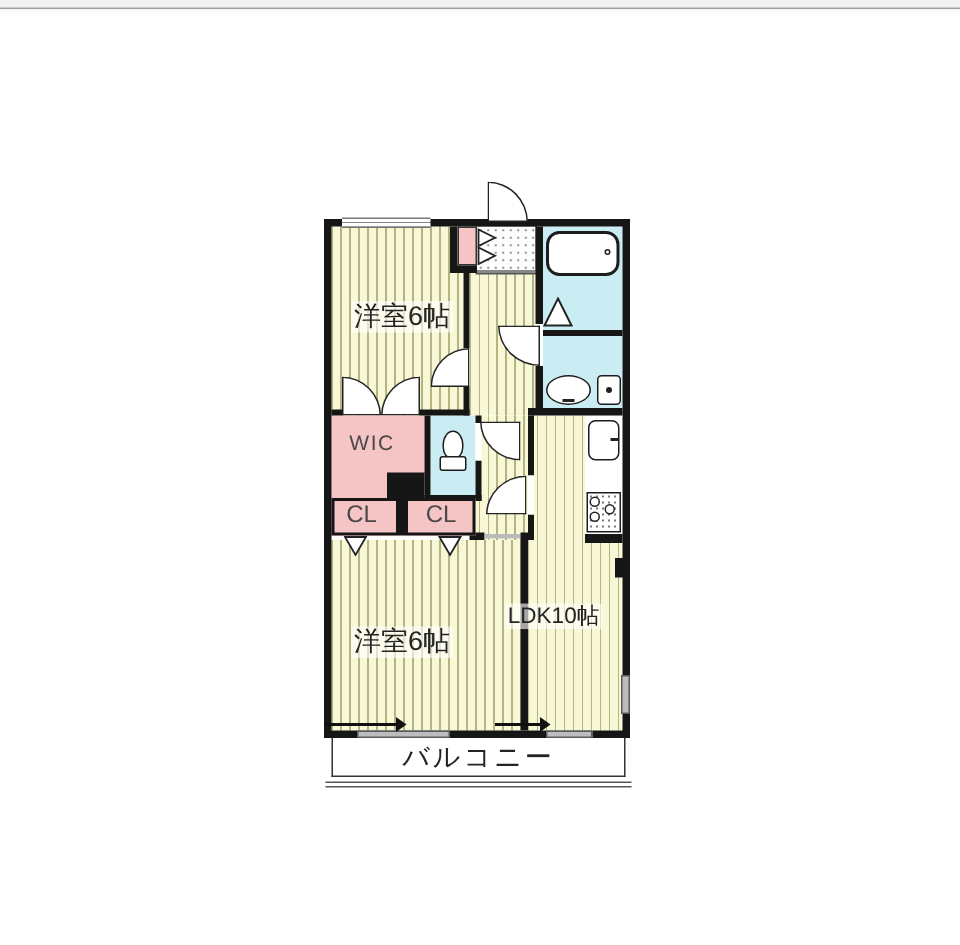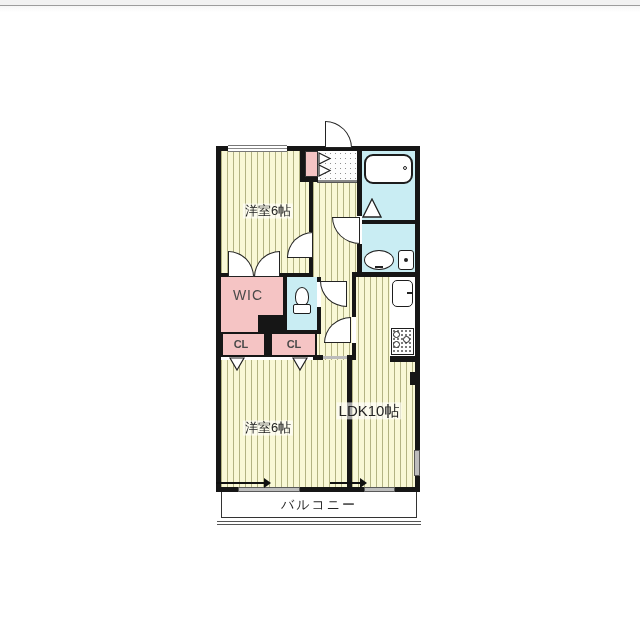--- a/index.html
+++ b/index.html
@@ -11,23 +11,23 @@
        font-family:"Liberation Sans","DejaVu Sans",sans-serif; overflow:hidden;}
   .abs{position:absolute;}
   .striped{background:repeating-linear-gradient(90deg, var(--stripe) 0 1px, transparent 1px 6px), var(--floor);}
   .wall{background:var(--wall);}
   .pinkfill{background:var(--pink);}
   .cyanfill{background:var(--cyan);}
   .whitefill{background:#ffffff;}
   .sector{background:#fff; border:1.5px solid #232323;}
   .room-label{position:absolute; transform:translate(-50%,-50%); color:#242424;
       background:rgba(255,255,255,0.62); padding:0 2px; white-space:nowrap; line-height:1.15;}
-  .lbl-13{font-size:13px;}
+  .lbl-13{font-size:18px;}
   .lbl-15{font-size:15px;}
-  .lbl-11{font-size:11px; color:#4a4a4a;font-weight:bold;}
+  .lbl-11{font-size:16px; color:#4a4a4a;}
   .lbl-wic{font-size:14px; color:#4a4a4a; letter-spacing:1px;}
   .sill{background:var(--window); border:1px solid #5a5a5a;}
   .fixture{background:#fff; border:1.5px solid #1d1d1d;}
   .arrowline{background:#111;}
   .arrowhead{width:0; height:0; border-left:7px solid #111; border-top:5px solid transparent; border-bottom:5px solid transparent;}
   svg{display:block;}
 </style>
 </head>
 <body>
 

